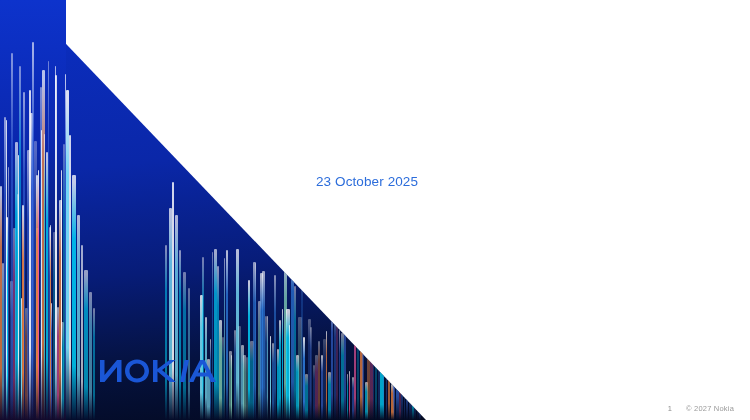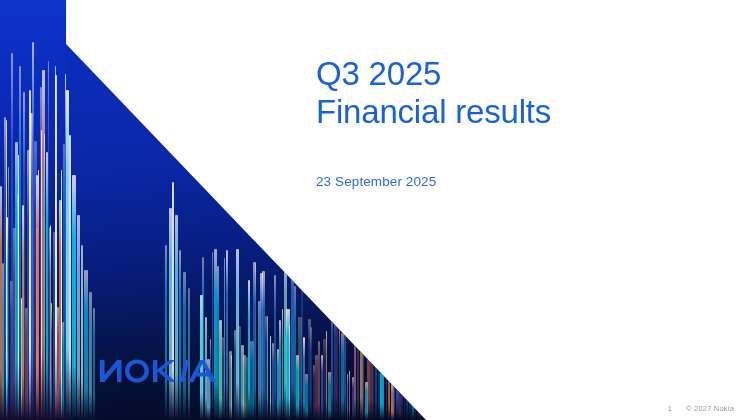--- a/index.html
+++ b/index.html
@@ -280,25 +280,21 @@
         <div class="st" style="left: 29px; width: 1.6px; height: 330px; background: linear-gradient(to top, rgba(255, 255, 255, 0) 0%, rgb(255, 255, 255) 22%, rgb(255, 255, 255) 74%, rgba(255, 255, 255, 0.95) 97%); opacity: 0.85;"></div>
         <div class="st" style="left: 41px; width: 1.2px; height: 290px; background: linear-gradient(to top, rgba(255, 255, 255, 0) 0%, rgb(255, 255, 255) 22%, rgb(255, 255, 255) 74%, rgba(255, 255, 255, 0.95) 97%); opacity: 0.85;"></div>
         <div class="st" style="left: 55px; width: 1.5px; height: 345px; background: linear-gradient(to top, rgba(255, 255, 255, 0) 0%, rgb(255, 255, 255) 22%, rgb(255, 255, 255) 74%, rgba(255, 255, 255, 0.95) 97%); opacity: 0.85;"></div>
         <div class="st" style="left: 61px; width: 1.2px; height: 250px; background: linear-gradient(to top, rgba(255, 255, 255, 0) 0%, rgb(255, 255, 255) 22%, rgb(255, 255, 255) 74%, rgba(255, 255, 255, 0.95) 97%); opacity: 0.85;"></div>
         <div class="st" style="left: 22px; width: 1.6px; height: 215px; background: linear-gradient(to top, rgba(255, 255, 255, 0) 0%, rgb(255, 138, 61) 22%, rgb(255, 138, 61) 74%, rgba(255, 255, 255, 0.95) 97%); opacity: 0.8;"></div>
         <div class="st" style="left: 36px; width: 1.8px; height: 245px; background: linear-gradient(to top, rgba(255, 255, 255, 0) 0%, rgb(255, 138, 61) 22%, rgb(255, 138, 61) 74%, rgba(255, 255, 255, 0.95) 97%); opacity: 0.8;"></div>
         <div class="st" style="left: 50px; width: 1.4px; height: 195px; background: linear-gradient(to top, rgba(255, 255, 255, 0) 0%, rgb(255, 138, 61) 22%, rgb(255, 138, 61) 74%, rgba(255, 255, 255, 0.95) 97%); opacity: 0.8;"></div>
       </div>
   </div>
 
-  <div id="title-block">
-    <h1 id="slide-title">Q3 2025
-Financial results</h1>
-  </div>
-  <p id="slide-date">23 September 2025</p>
+  <p id="slide-date">23 October 2025</p>
 
   <div id="logo">
     <svg viewBox="0 0 232 52" width="116" height="26" aria-hidden="true">
       <g fill="#1a56d6">
 
         <path d="M0 4 L9 4 L9 34 L34 4 L43 4 L43 48 L34 48 L34 18 L9 48 L0 48 Z"></path>
 
         <path d="M74 3 C88 3 98 13 98 26 C98 39 88 49 74 49 C60 49 50 39 50 26 C50 13 60 3 74 3 Z
                  M74 11 C65.5 11 59 17.5 59 26 C59 34.5 65.5 41 74 41 C82.5 41 89 34.5 89 26 C89 17.5 82.5 11 74 11 Z"></path>
 

